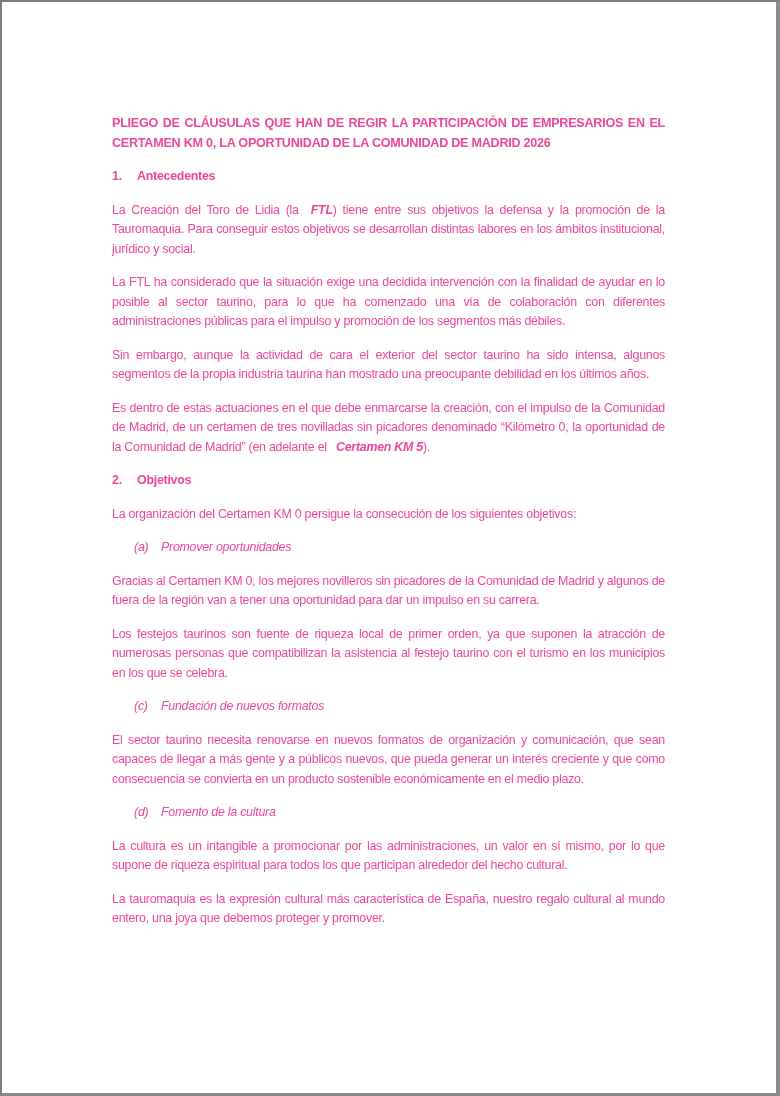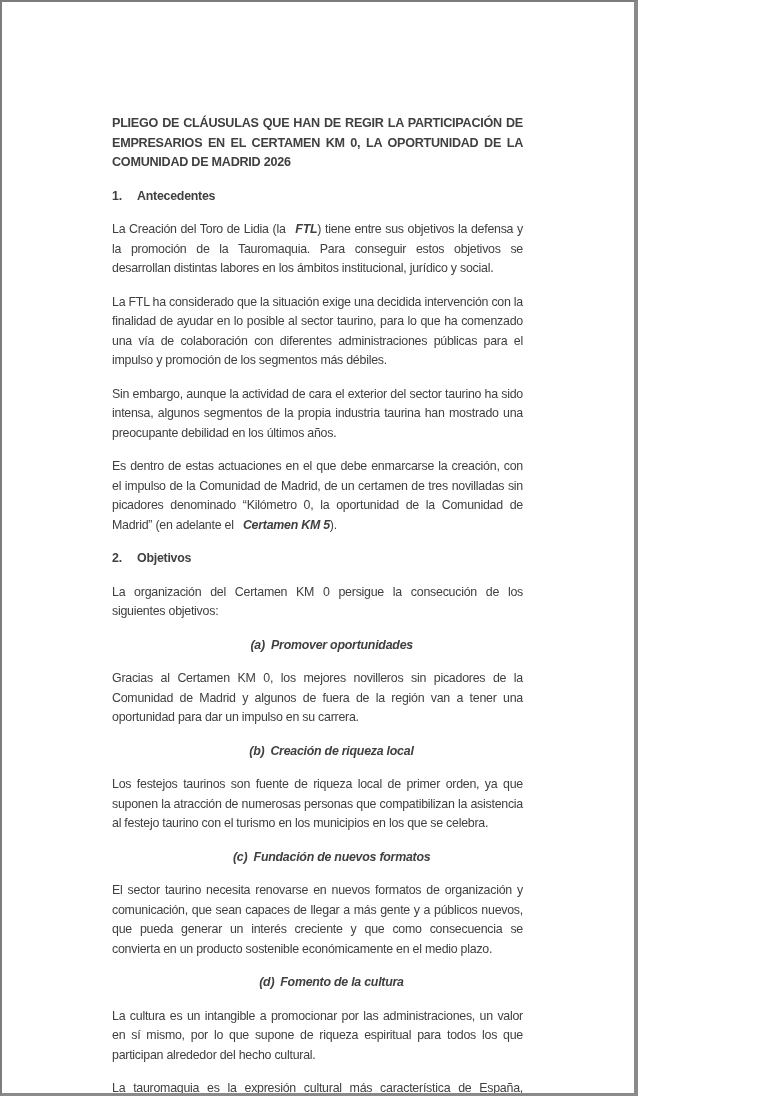--- a/index.html
+++ b/index.html
@@ -2,56 +2,56 @@
 <html lang="es"><head>
 <meta charset="utf-8">
 <style>
   html, body {
     margin: 0;
     padding: 0;
     background: #ffffff;
   }
   .page {
     box-sizing: border-box;
-    width: 638px;
+    width: 780px;
     height: 1096px;
     background: #ffffff;
     border-top: 2px solid #7d7d7d;
     border-left: 2px solid #7d7d7d;
     border-right: 4px solid #8a8a8a;
     border-bottom: 3px solid #8a8a8a;
     padding: 112px 111px 40px 110px;
     overflow: hidden;
     font-family: "Liberation Sans", sans-serif;
     font-size: 12.4px;
     line-height: 19.5px;
     letter-spacing: -0.25px;
-    color: #404040;
+    color: #ec4899;
     text-align: justify;
   }
   .doc-title {
     font-weight: 700;
     font-size: 12.6px;
     margin: 0 0 14px 0;
     text-align: justify;
   }
   .doc-body p { margin: 0 0 14px 0; }
   .heading {
     font-weight: 700;
     text-align: left;
   }
   .h-num {
     display: inline-block;
     width: 25px;
   }
   .subheading {
     margin-left: 22px !important;
-    font-weight: 700;
+    font-weight: 400;
     font-style: italic;
-    text-align: center;
+    text-align: left;
   }
   .s-marker {
     display: inline-block;
     width: 27px;
     font-style: italic;
   }
   .para { text-align: justify; }
   .b { font-weight: 700; }
   .i { font-style: italic; margin-left: 6px; }
 </style>
@@ -63,21 +63,20 @@
   <div class="doc-body">
       <p class="heading"><span class="h-num">1.</span><span>Antecedentes</span></p>
       <p class="para"><span>La Creación del Toro de Lidia (la </span><span class="b i">FTL</span><span>) tiene entre sus objetivos la defensa y la promoción de la Tauromaquia. Para conseguir estos objetivos se desarrollan distintas labores en los ámbitos institucional, jurídico y social.</span></p>
       <p class="para"><span>La FTL ha considerado que la situación exige una decidida intervención con la finalidad de ayudar en lo posible al sector taurino, para lo que ha comenzado una vía de colaboración con diferentes administraciones públicas para el impulso y promoción de los segmentos más débiles.</span></p>
       <p class="para"><span>Sin embargo, aunque la actividad de cara el exterior del sector taurino ha sido intensa, algunos segmentos de la propia industria taurina han mostrado una preocupante debilidad en los últimos años.</span></p>
       <p class="para"><span>Es dentro de estas actuaciones en el que debe enmarcarse la creación, con el impulso de la Comunidad de Madrid, de un certamen de tres novilladas sin picadores denominado “Kilómetro 0, la oportunidad de la Comunidad de Madrid” (en adelante el </span><span class="b i">Certamen KM 5</span><span>).</span></p>
       <p class="heading"><span class="h-num">2.</span><span>Objetivos</span></p>
       <p class="para"><span>La organización del Certamen KM 0 persigue la consecución de los siguientes objetivos:</span></p>
       <p class="subheading"><span class="s-marker">(a)</span><span>Promover oportunidades</span></p>
       <p class="para"><span>Gracias al Certamen KM 0, los mejores novilleros sin picadores de la Comunidad de Madrid y algunos de fuera de la región van a tener una oportunidad para dar un impulso en su carrera.</span></p>
-      <p class="subheading"><span class="s-marker">(b)</span><span>Creación de riqueza local</span></p>
       <p class="para"><span>Los festejos taurinos son fuente de riqueza local de primer orden, ya que suponen la atracción de numerosas personas que compatibilizan la asistencia al festejo taurino con el turismo en los municipios en los que se celebra.</span></p>
       <p class="subheading"><span class="s-marker">(c)</span><span>Fundación de nuevos formatos</span></p>
       <p class="para"><span>El sector taurino necesita renovarse en nuevos formatos de organización y comunicación, que sean capaces de llegar a más gente y a públicos nuevos, que pueda generar un interés creciente y que como consecuencia se convierta en un producto sostenible económicamente en el medio plazo.</span></p>
       <p class="subheading"><span class="s-marker">(d)</span><span>Fomento de la cultura</span></p>
       <p class="para"><span>La cultura es un intangible a promocionar por las administraciones, un valor en sí mismo, por lo que supone de riqueza espiritual para todos los que participan alrededor del hecho cultural.</span></p>
       <p class="para"><span>La tauromaquia es la expresión cultural más característica de España, nuestro regalo cultural al mundo entero, una joya que debemos proteger y promover.</span></p>
     </div>
 </div>
 
 </body></html>

